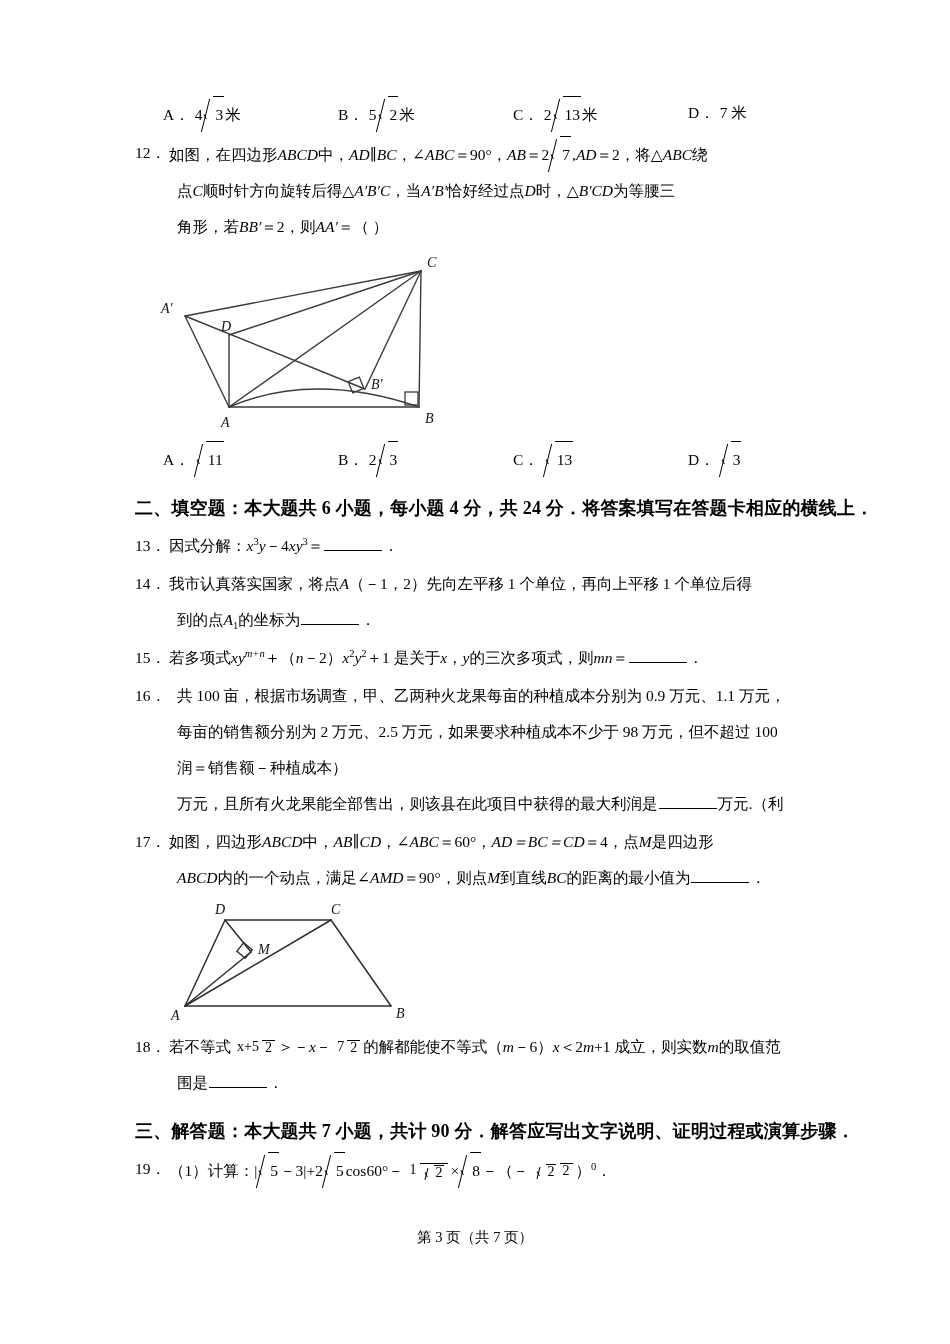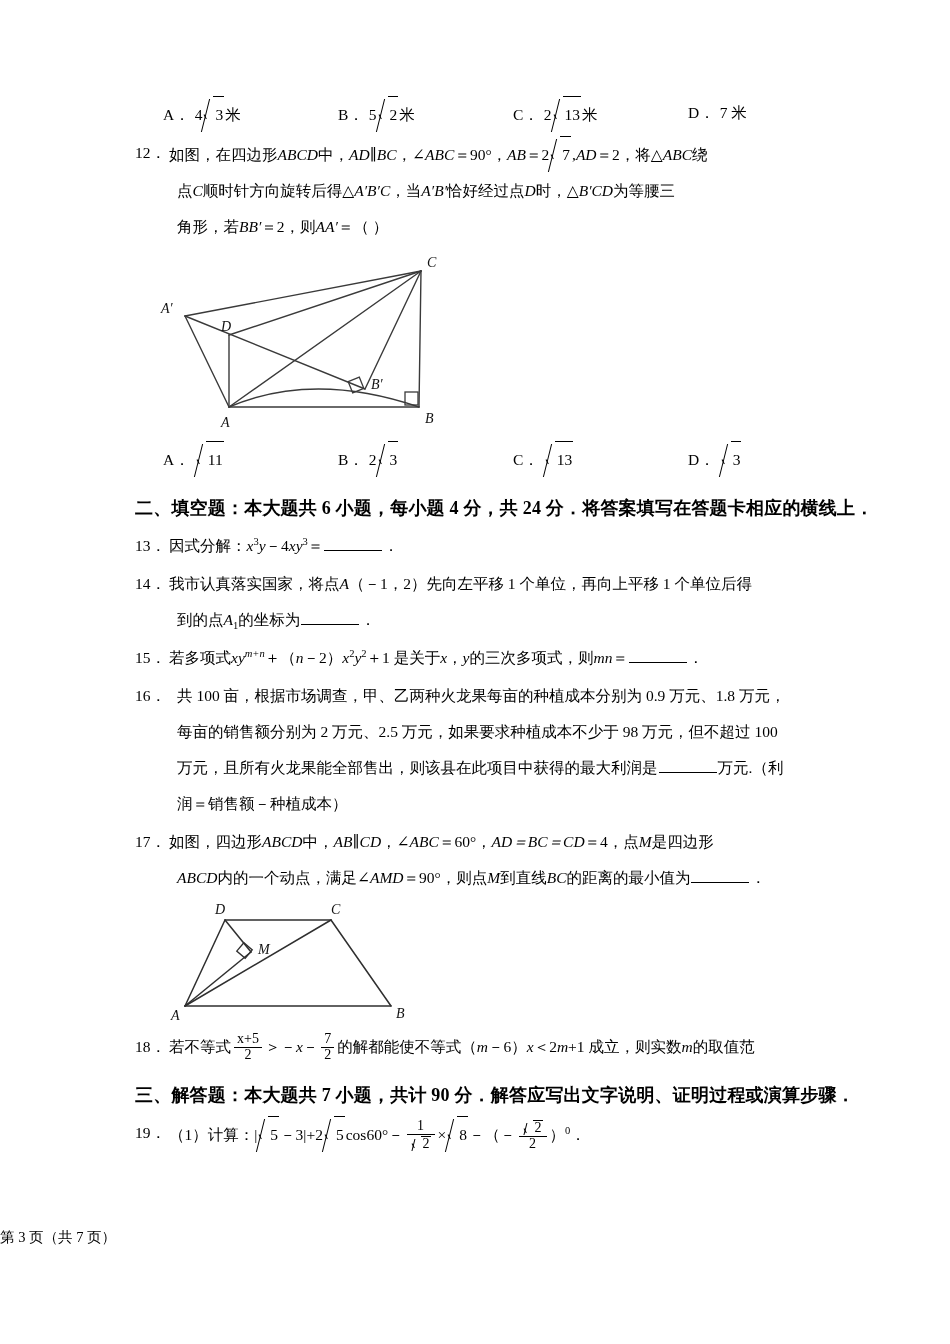--- a/index.html
+++ b/index.html
@@ -104,21 +104,20 @@
   }
   .sqrt > .rad {
     border-top: 1.1px solid #000;
     padding: 0 1px 0 2px;
     display: inline-block;
   }
 
   
   .frac {
     display: inline-flex;
-    flex-direction: column;
     vertical-align: middle;
     text-align: center;
     margin: 0 3px;
     position: relative;
     top: -1px;
     line-height: 1.05;
     font-size: 14px;
   }
   .frac .num { padding: 0 3px; }
   .frac .den { padding: 0 3px; border-top: 1.2px solid #000; }
@@ -139,20 +138,21 @@
   
   .fig12 { margin: 4px 0 2px 18px; }
   .fig17 { margin: 2px 0 2px 28px; }
 
   
   .footer {
     position: absolute;
     left: 0;
     right: 0;
     top: 1228px;
+    text-align: center;
     font-size: 14.5px;
     font-family: "Liberation Serif", "DejaVu Serif", serif;
   }
 </style>
 </head>
 <body>
 
 <div class="page">
   <div class="content">
 
@@ -261,24 +261,24 @@
     <div class="q">
       <div class="q-num">15．</div>
       <div class="q-body">
         <p><span>若多项式</span><span class="it">xy</span><sup class="it">m+n</sup><span>＋（</span><span class="it">n</span><span>－2）</span><span class="it">x</span><sup>2</sup><span class="it">y</span><sup>2</sup><span>＋1 是关于</span><span class="it">x</span><span>，</span><span class="it">y</span><span>的三次多项式，则</span><span class="it">mn</span><span>＝</span><span class="blank"></span><span>．</span></p>
       </div>
     </div>
 
     <div class="q">
       <div class="q-num">16．</div>
       <div class="q-body">
-        <p class="indent">共 100 亩，根据市场调查，甲、乙两种火龙果每亩的种植成本分别为 0.9 万元、1.8 万元，</p>
+        <p class="indent">共 100 亩，根据市场调查，甲、乙两种火龙果每亩的种植成本分别为 0.9 万元、1.1 万元，</p>
         <p class="indent">每亩的销售额分别为 2 万元、2.5 万元，如果要求种植成本不少于 98 万元，但不超过 100</p>
+        <p class="indent">润＝销售额－种植成本）</p>
         <p class="indent"><span>万元，且所有火龙果能全部售出，则该县在此项目中获得的最大利润是</span><span class="blank"></span><span>万元.（利</span></p>
-        <p class="indent">润＝销售额－种植成本）</p>
       </div>
     </div>
 
     <div class="q">
       <div class="q-num">17．</div>
       <div class="q-body">
         <p><span>如图，四边形</span><span class="it">ABCD</span><span>中，</span><span class="it">AB∥CD</span><span>，∠</span><span class="it">ABC</span><span>＝60°，</span><span class="it">AD＝BC＝CD</span><span>＝4，点</span><span class="it">M</span><span>是四边形</span></p>
         <p class="indent"><span class="it">ABCD</span><span>内的一个动点，满足∠</span><span class="it">AMD</span><span>＝90°，则点</span><span class="it">M</span><span>到直线</span><span class="it">BC</span><span>的距离的最小值为</span><span class="blank"></span><span>．</span></p>
       </div>
     </div>
@@ -311,20 +311,21 @@
     <div class="q">
       <div class="q-num">18．</div>
       <div class="q-body">
         <p><span>若不等式</span><span class="frac">
               <span class="num">x+5</span>
               <span class="den">2</span>
             </span><span>＞－</span><span class="it">x</span><span>－</span><span class="frac">
               <span class="num">7</span>
               <span class="den">2</span>
             </span><span>的解都能使不等式（</span><span class="it">m</span><span>－6）</span><span class="it">x</span><span>＜2</span><span class="it">m</span><span>+1 成立，则实数</span><span class="it">m</span><span>的取值范</span></p>
+        <p class="indent"><span>围是</span><span class="blank"></span><span>．</span></p>
       </div>
     </div>
 
     <div class="section-head">三、解答题：本大题共 7 小题，共计 90 分．解答应写出文字说明、证明过程或演算步骤．</div>
 
     <div class="q">
       <div class="q-num">19．</div>
       <div class="q-body">
         <p><span>（1）计算：</span><span>|</span><span class="sqrt"><span class="rad">5</span></span><span>－3</span><span>|</span><span>+2</span><span class="sqrt"><span class="rad">5</span></span><span>cos60°</span><span>－</span><span class="frac">
               <span class="num">1</span>

